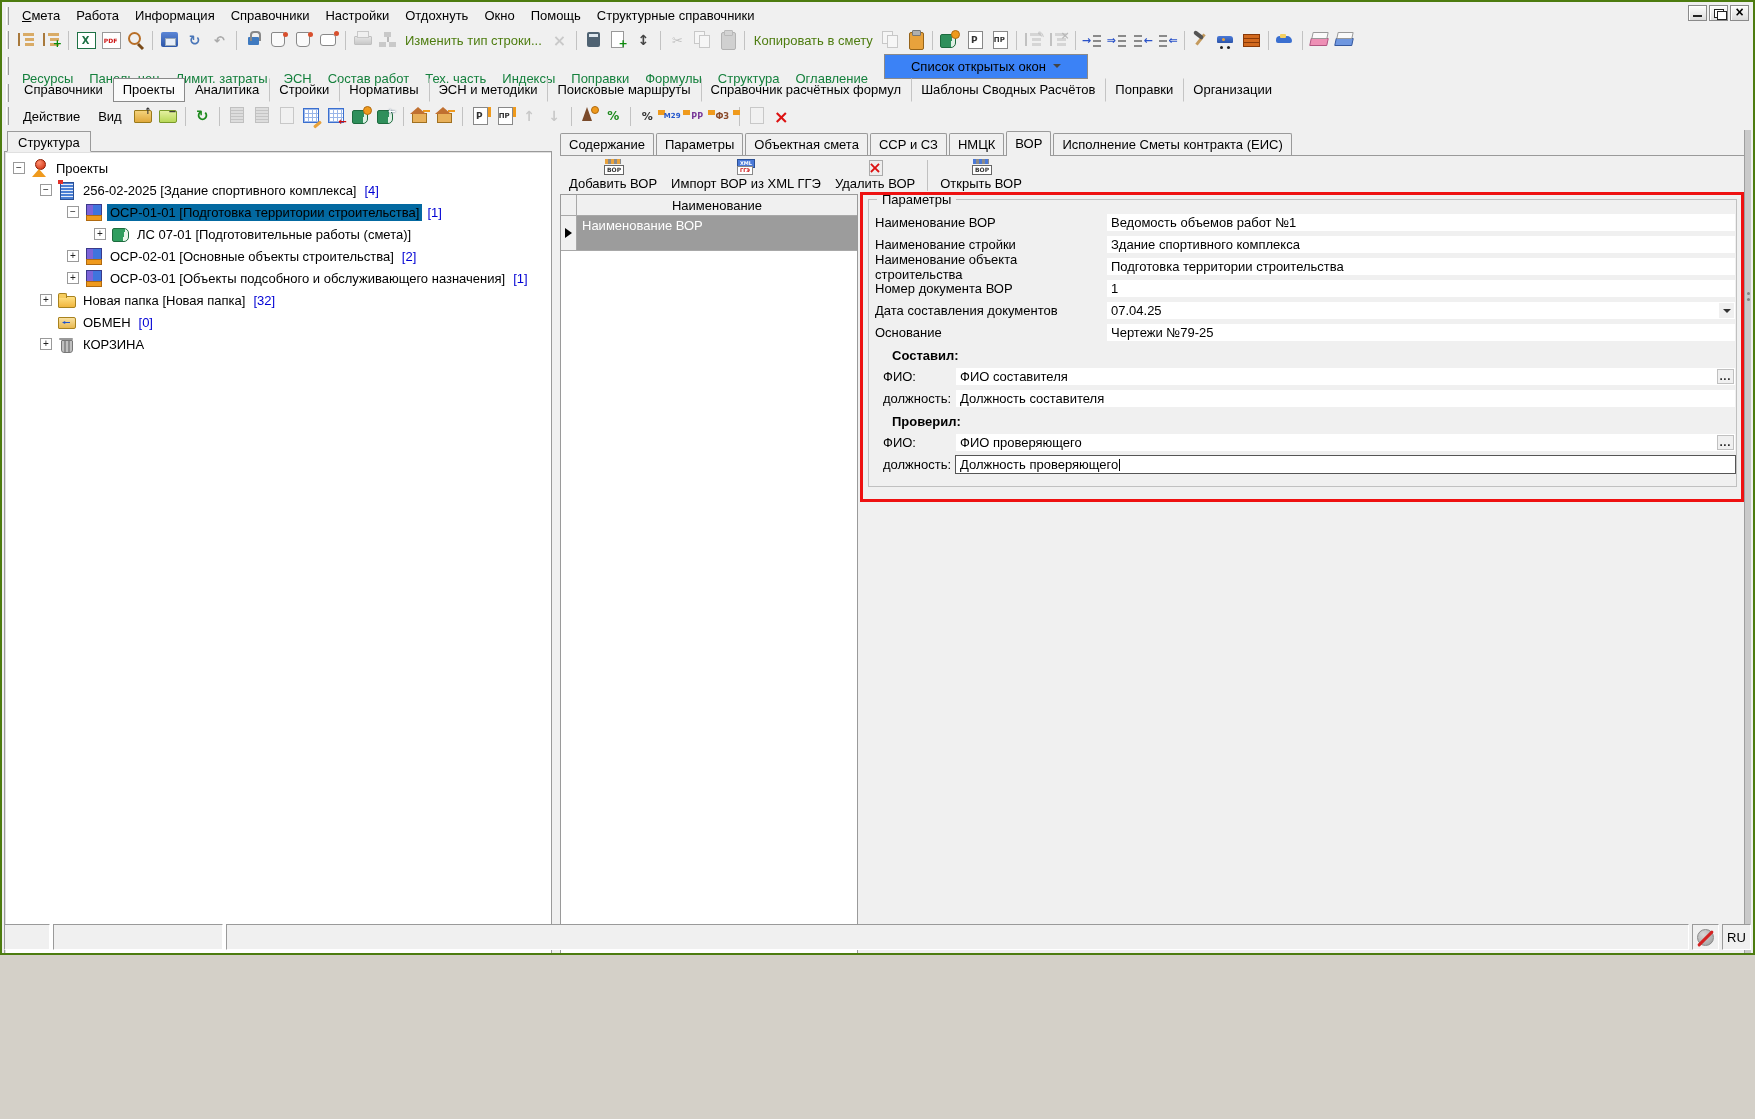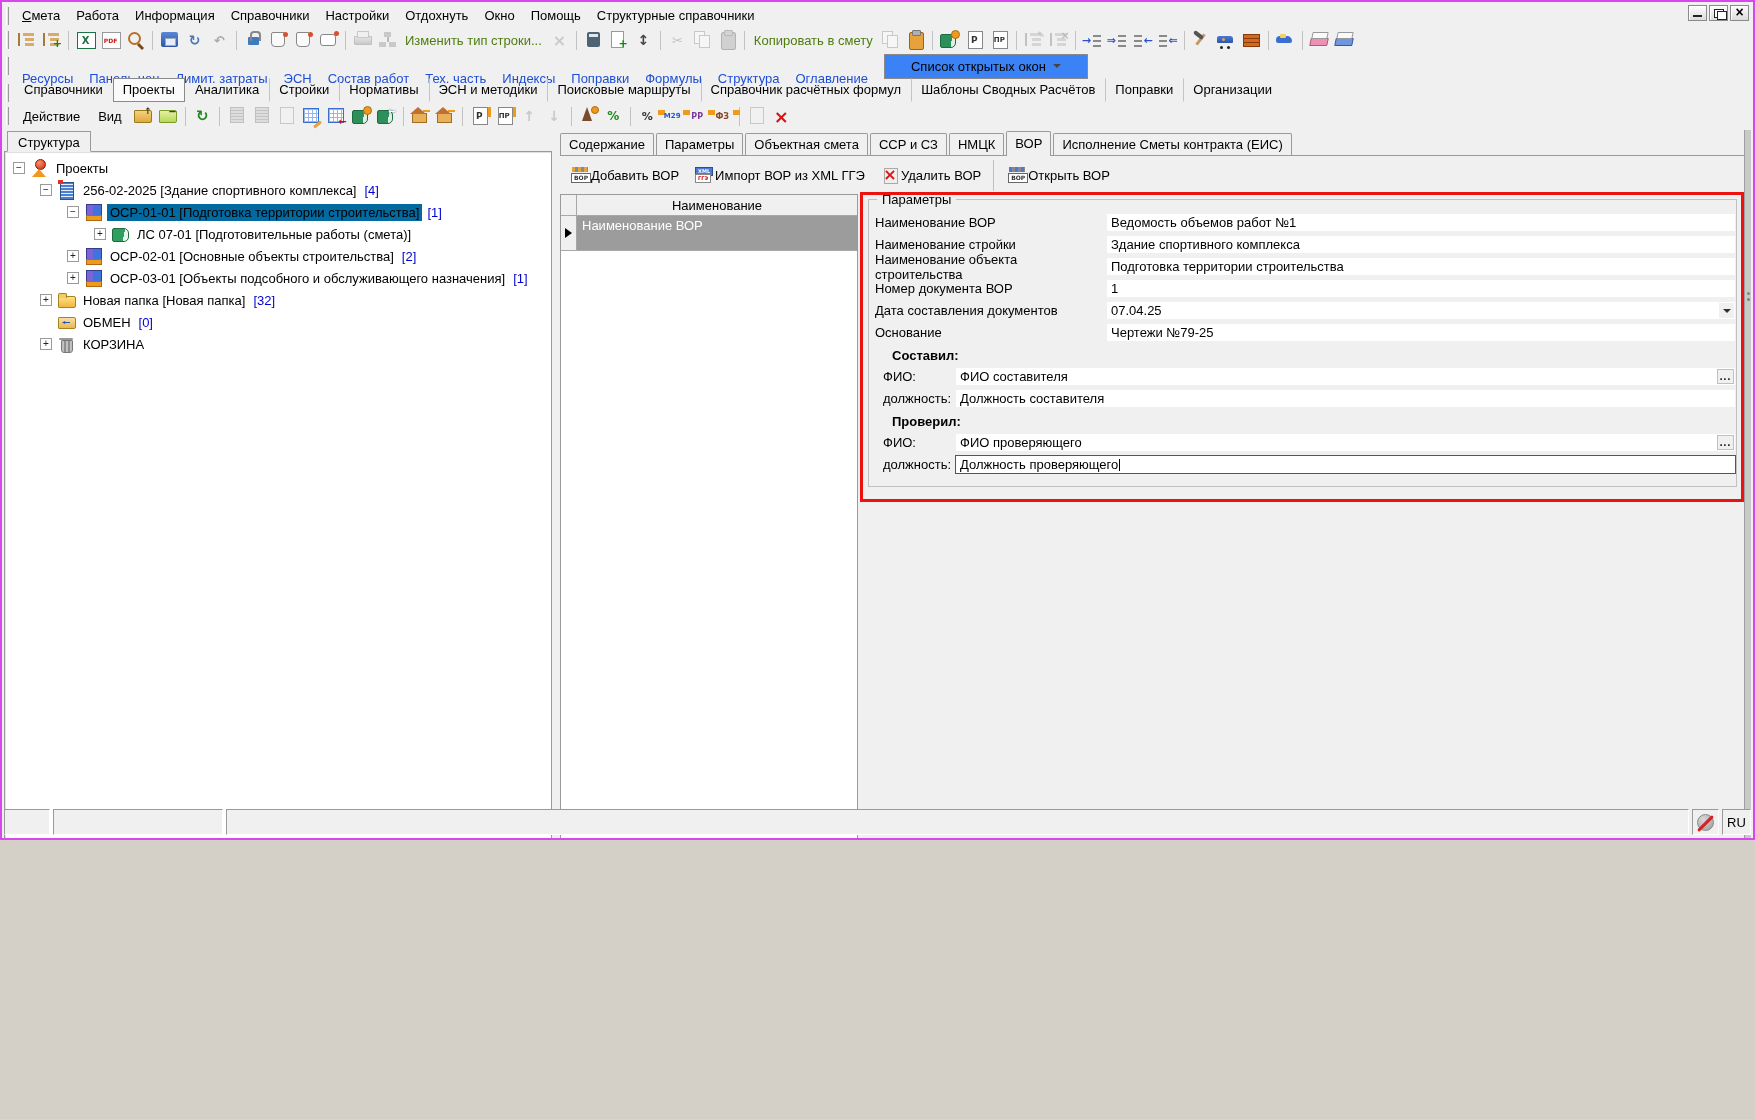--- a/index.html
+++ b/index.html
@@ -1,17 +1,17 @@
 <!DOCTYPE html>
 <html><head>
 <meta charset="utf-8">
 <style>
   html,body{margin:0;padding:0;background:#d4d0c8;}
   *{box-sizing:border-box;}
-  #win{position:relative;width:1755px;height:840px;background:#f0f0f0;border:2px solid #d946ef;
+  #win{position:relative;width:1755px;height:955px;background:#f0f0f0;border:2px solid #4d7c0f;
        font-family:"Liberation Sans","DejaVu Sans",sans-serif;font-size:13px;color:#000;overflow:hidden;}
   .row{position:absolute;left:1px;right:1px;display:flex;align-items:center;}
   .grip{flex:none;width:3px;height:18px;background:#e4e4e4;border-left:1px solid #fff;border-right:1px solid #9a9a9a;margin:0 5px 0 3px;}
   
   .menu-row{top:1px;height:25px;}
   .mitem{padding:3px 8px;white-space:nowrap;}
   .win-controls{margin-left:auto;display:flex;gap:2px;margin-right:3px;align-self:flex-start;padding-top:2px;}
   .wc{width:19px;height:16px;border:1px solid #8a8a8a;background:linear-gradient(#fdfdfd,#dcdcdc);
       box-shadow:inset 1px 1px 0 #fff;position:relative;display:flex;align-items:center;justify-content:center;}
   .wc-min::after{content:"";position:absolute;left:4px;bottom:3px;width:9px;height:2px;background:#222;}
@@ -131,21 +131,21 @@
   [data-ic="tower"]::before{left:6px;top:2px;border-left:5px solid transparent;border-right:5px solid transparent;border-bottom:14px solid #7a4a2a;width:0;height:0;}
   [data-ic="tower"]::after{content:"";display:block;inset:auto;right:2px;top:1px;width:6px;height:6px;background:#ef9a1d;border:1px solid #b06a10;border-radius:50%;}
   [data-ic="pct"]::after{content:"%";color:#1e8a1e;font-size:12px;}
   [data-ic="pct2"]::after{content:"%";color:#333;font-size:11px;}
   [data-ic="pct2"]::before,[data-ic="m29"]::before,[data-ic="ppic"]::before,[data-ic="fz"]::before{box-shadow:14px -3px 0 -5px #ef9a1d;}
   [data-ic="m29"]::after{content:"М29";color:#2255cc;font-size:7px;}
   [data-ic="ppic"]::after{content:"РР";color:#7a3a9a;font-size:8px;}
   [data-ic="fz"]::after{content:"ФЗ";color:#8a4a2a;font-size:8px;}
   [data-ic="redx"]::after{content:"×";color:#d11;font-size:18px;}
   
-  .tv-item{padding:0 8px;color:#1d4ed8;white-space:nowrap;margin-top:24px;}
+  .tv-item{padding:0 8px;color:#15803d;white-space:nowrap;margin-top:24px;}
   .openwin-btn{margin-left:8px;border:1px solid #8a8a8a;background:#3b82f6;padding:4px 26px;display:flex;align-items:center;gap:7px;white-space:nowrap;}
   .caret-down{width:0;height:0;border-left:4px solid transparent;border-right:4px solid transparent;border-top:4px solid #444;}
   
   .mtab{padding:3px 9px 4px;white-space:nowrap;border:1px solid transparent;}
   .mtab:not(.active)+.mtab:not(.active){border-left:1px solid #c4c4c4;}
   .mtab.active{border:1px solid #8a8a8a;background:#fafafa;}
   
   .left-panel{position:absolute;left:2px;top:128px;width:550px;height:953px;}
   .ltab{position:absolute;left:3px;top:1px;height:21px;padding:3px 10px;border:1px solid #9a9a9a;border-bottom:1px solid #f0f0f0;background:#f0f0f0;z-index:2;}
   .tree-box{position:absolute;left:0;top:21px;right:2px;bottom:2px;background:#fff;border:1px solid #9a9a9a;box-shadow:inset 1px 1px 0 #e0e0e0;}
@@ -175,21 +175,21 @@
   [data-ic="trash"]::after{left:2px;top:2px;width:14px;height:2px;background:#999;border-radius:1px;}
   .tlab{padding:1px 3px;}
   .tlab.tsel{background:#0369a1;}
   .tcount{color:#0000d4;margin-left:5px;}
   
   .right-panel{position:absolute;left:556px;top:128px;width:1189px;height:953px;}
   .rtabs{position:absolute;top:4px;left:2px;right:0;height:22px;display:flex;align-items:flex-end;border-bottom:1px solid #9a9a9a;}
   .rtab{padding:3px 8px;border:1px solid #9a9a9a;border-bottom:none;background:#f0f0f0;margin-right:2px;border-radius:2px 2px 0 0;white-space:nowrap;}
   .rtab.active{position:relative;z-index:2;margin-bottom:-1px;padding-bottom:5px;padding-top:4px;background:#f0f0f0;}
   .vor-toolbar{position:absolute;top:27px;left:2px;right:0;height:37px;display:flex;align-items:stretch;padding-left:2px;}
-  .vbtn{display:flex;align-items:center;justify-content:flex-end;padding:2px 7px 3px;white-space:nowrap;}
+  .vbtn{display:flex;flex-direction:column;align-items:center;justify-content:flex-end;padding:2px 7px 3px;white-space:nowrap;}
   .vicon{position:relative;width:22px;height:16px;margin-bottom:1px;}
   .vicon::before,.vicon::after{position:absolute;}
   [data-ic="vor-add"]::before,[data-ic="vor-open"]::before{content:"";left:3px;top:0;width:16px;height:5px;background:repeating-linear-gradient(90deg,#e8a23c 0 3px,#8a8a8a 3px 6px);}
   [data-ic="vor-open"]::before{background:repeating-linear-gradient(90deg,#4a79d8 0 3px,#8a8a8a 3px 6px);}
   [data-ic="vor-add"]::after,[data-ic="vor-open"]::after{content:"ВОР";left:2px;bottom:0;font:bold 6px "DejaVu Sans",sans-serif;color:#333;border:1px solid #666;background:#fff;padding:1px 2px;line-height:6px;}
   [data-ic="vor-xml"]::before{content:"XML";left:2px;top:0;font:bold 5px "DejaVu Sans",sans-serif;color:#fff;background:#4a79d8;padding:1px 2px;line-height:5px;border:1px solid #2a4f94;}
   [data-ic="vor-xml"]::after{content:"ГГЭ";left:2px;bottom:0;font:bold 5px "DejaVu Sans",sans-serif;color:#c11;border:1px solid #888;background:#fff;padding:1px 2px;line-height:5px;}
   [data-ic="vor-del"]::before{content:"";left:5px;top:1px;width:12px;height:14px;background:#eee;border:1px solid #aaa;}
   [data-ic="vor-del"]::after{content:"×";inset:0;display:flex;align-items:center;justify-content:center;font:bold 16px "DejaVu Sans",sans-serif;color:#d11;}
   .vtsep{width:1px;background:#c0c0c0;margin:3px 5px;}

